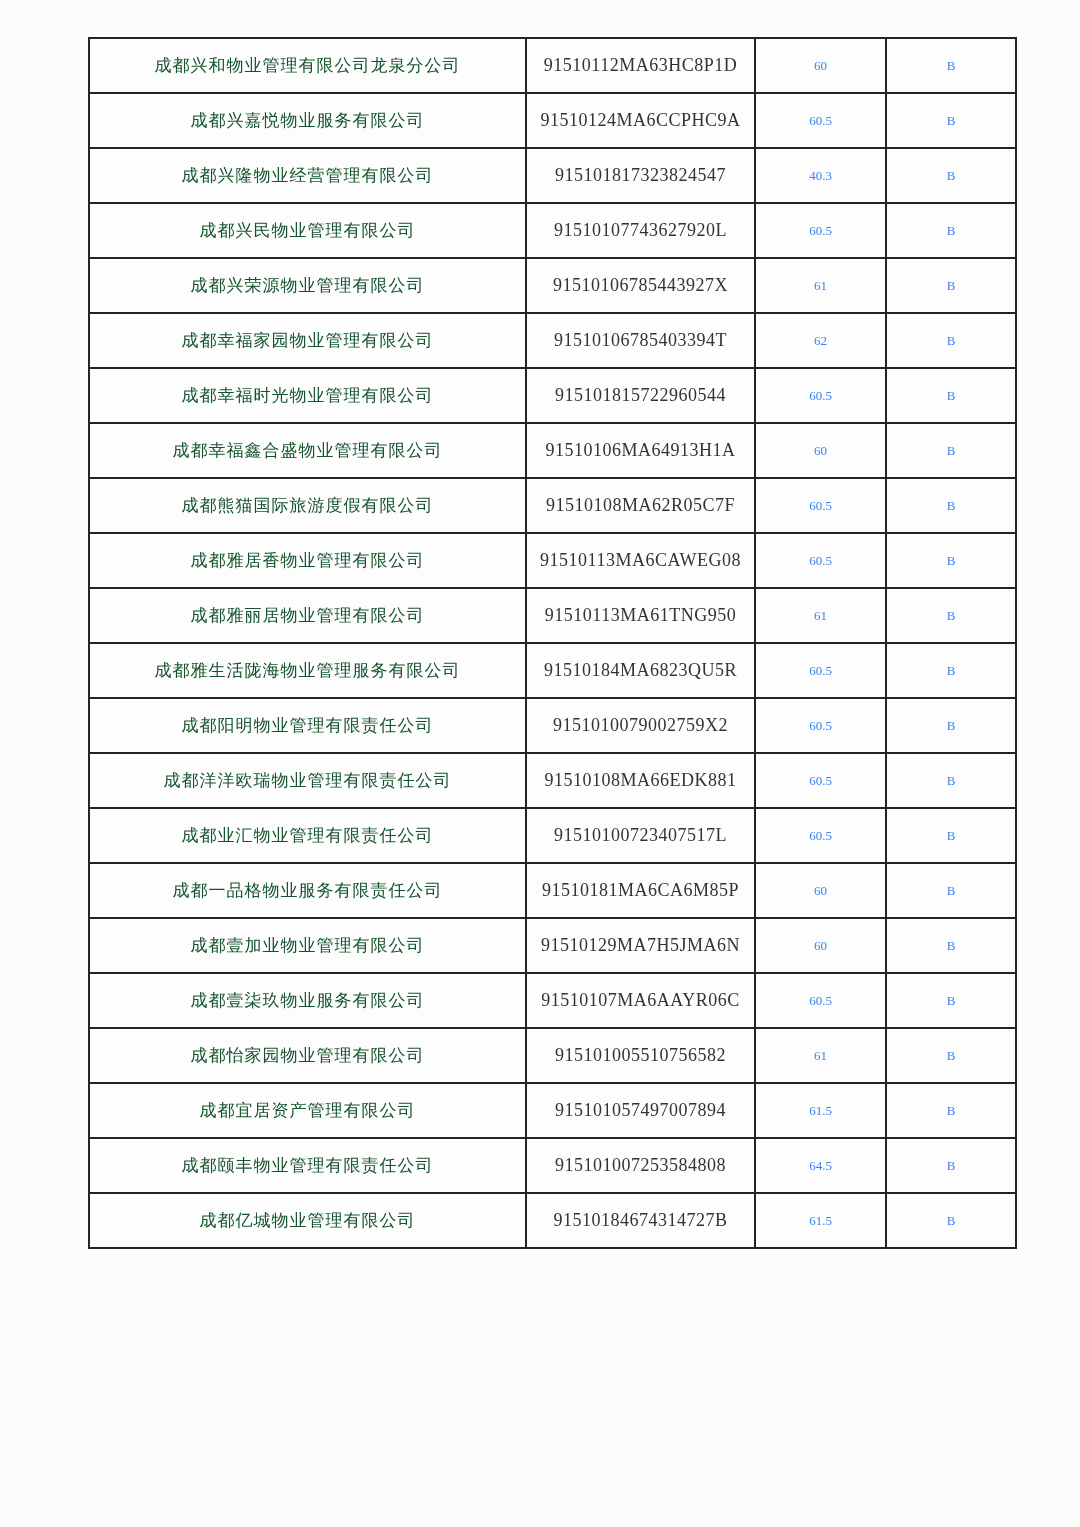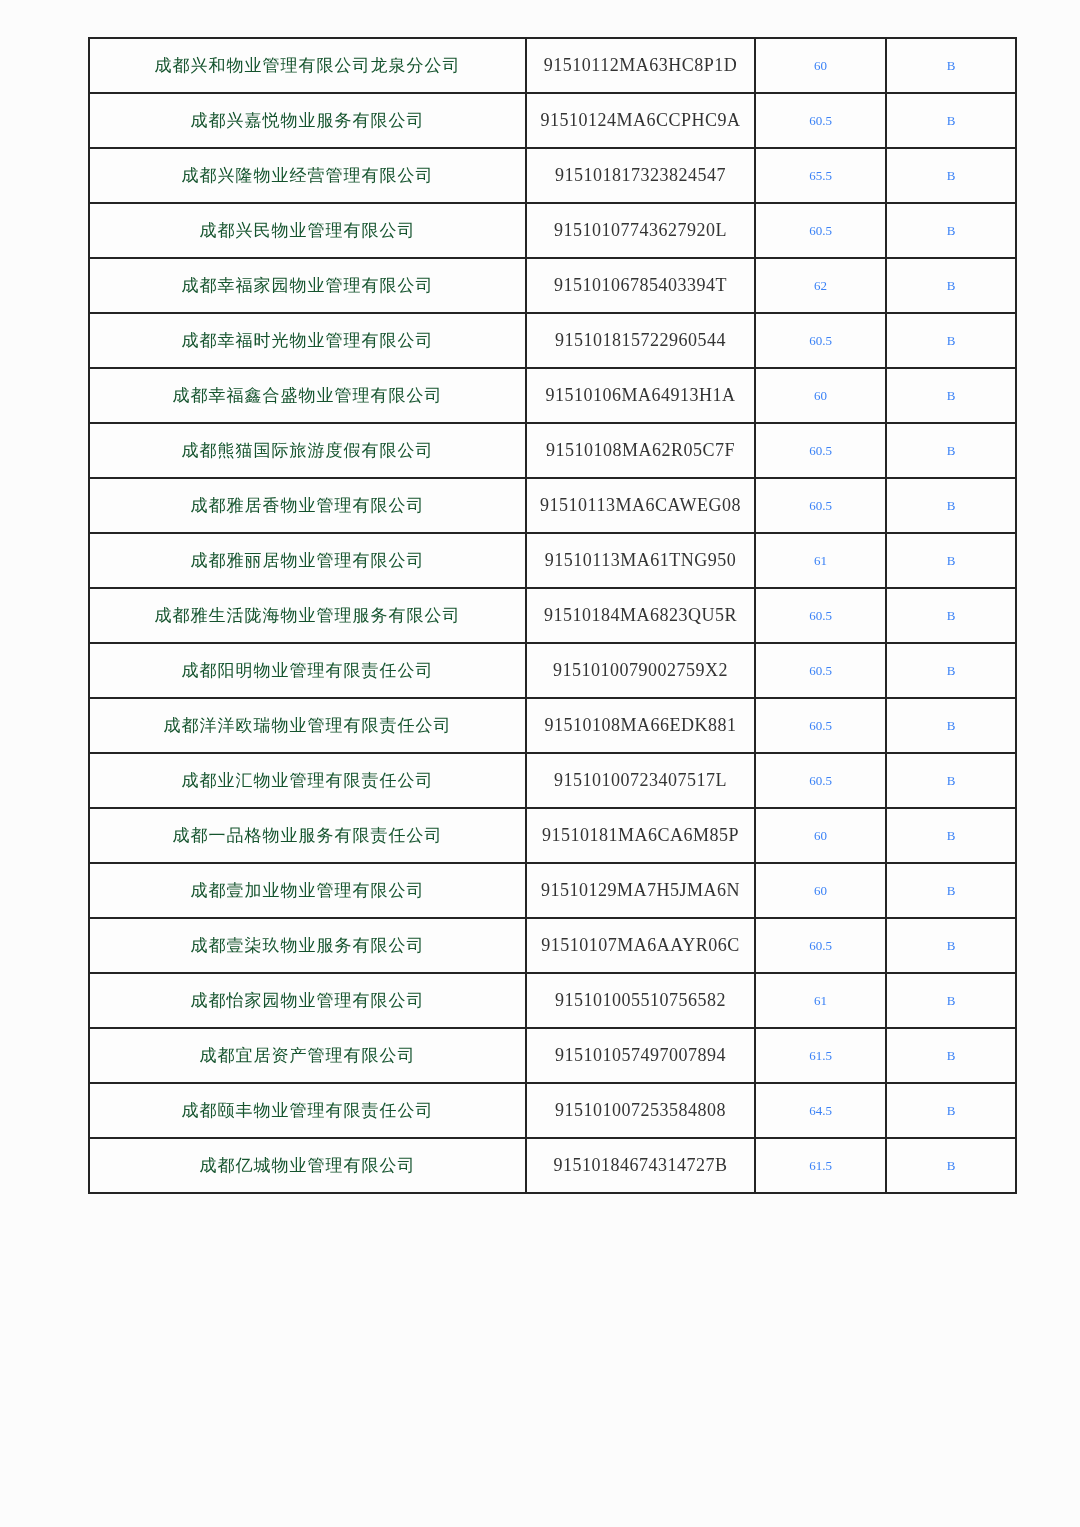--- a/index.html
+++ b/index.html
@@ -70,27 +70,33 @@
   </tr>
         <tr>
     <td class="c-name">成都兴嘉悦物业服务有限公司</td>
     <td class="c-code">91510124MA6CCPHC9A</td>
     <td class="c-score">60.5</td>
     <td class="c-grade">B</td>
   </tr>
         <tr>
     <td class="c-name">成都兴隆物业经营管理有限公司</td>
     <td class="c-code">915101817323824547</td>
-    <td class="c-score">65.5</td>
+    <td class="c-score">40.3</td>
     <td class="c-grade">B</td>
   </tr>
         <tr>
     <td class="c-name">成都兴民物业管理有限公司</td>
     <td class="c-code">91510107743627920L</td>
     <td class="c-score">60.5</td>
+    <td class="c-grade">B</td>
+  </tr>
+        <tr>
+    <td class="c-name">成都兴荣源物业管理有限公司</td>
+    <td class="c-code">91510106785443927X</td>
+    <td class="c-score">61</td>
     <td class="c-grade">B</td>
   </tr>
         <tr>
     <td class="c-name">成都幸福家园物业管理有限公司</td>
     <td class="c-code">91510106785403394T</td>
     <td class="c-score">62</td>
     <td class="c-grade">B</td>
   </tr>
         <tr>
     <td class="c-name">成都幸福时光物业管理有限公司</td>

